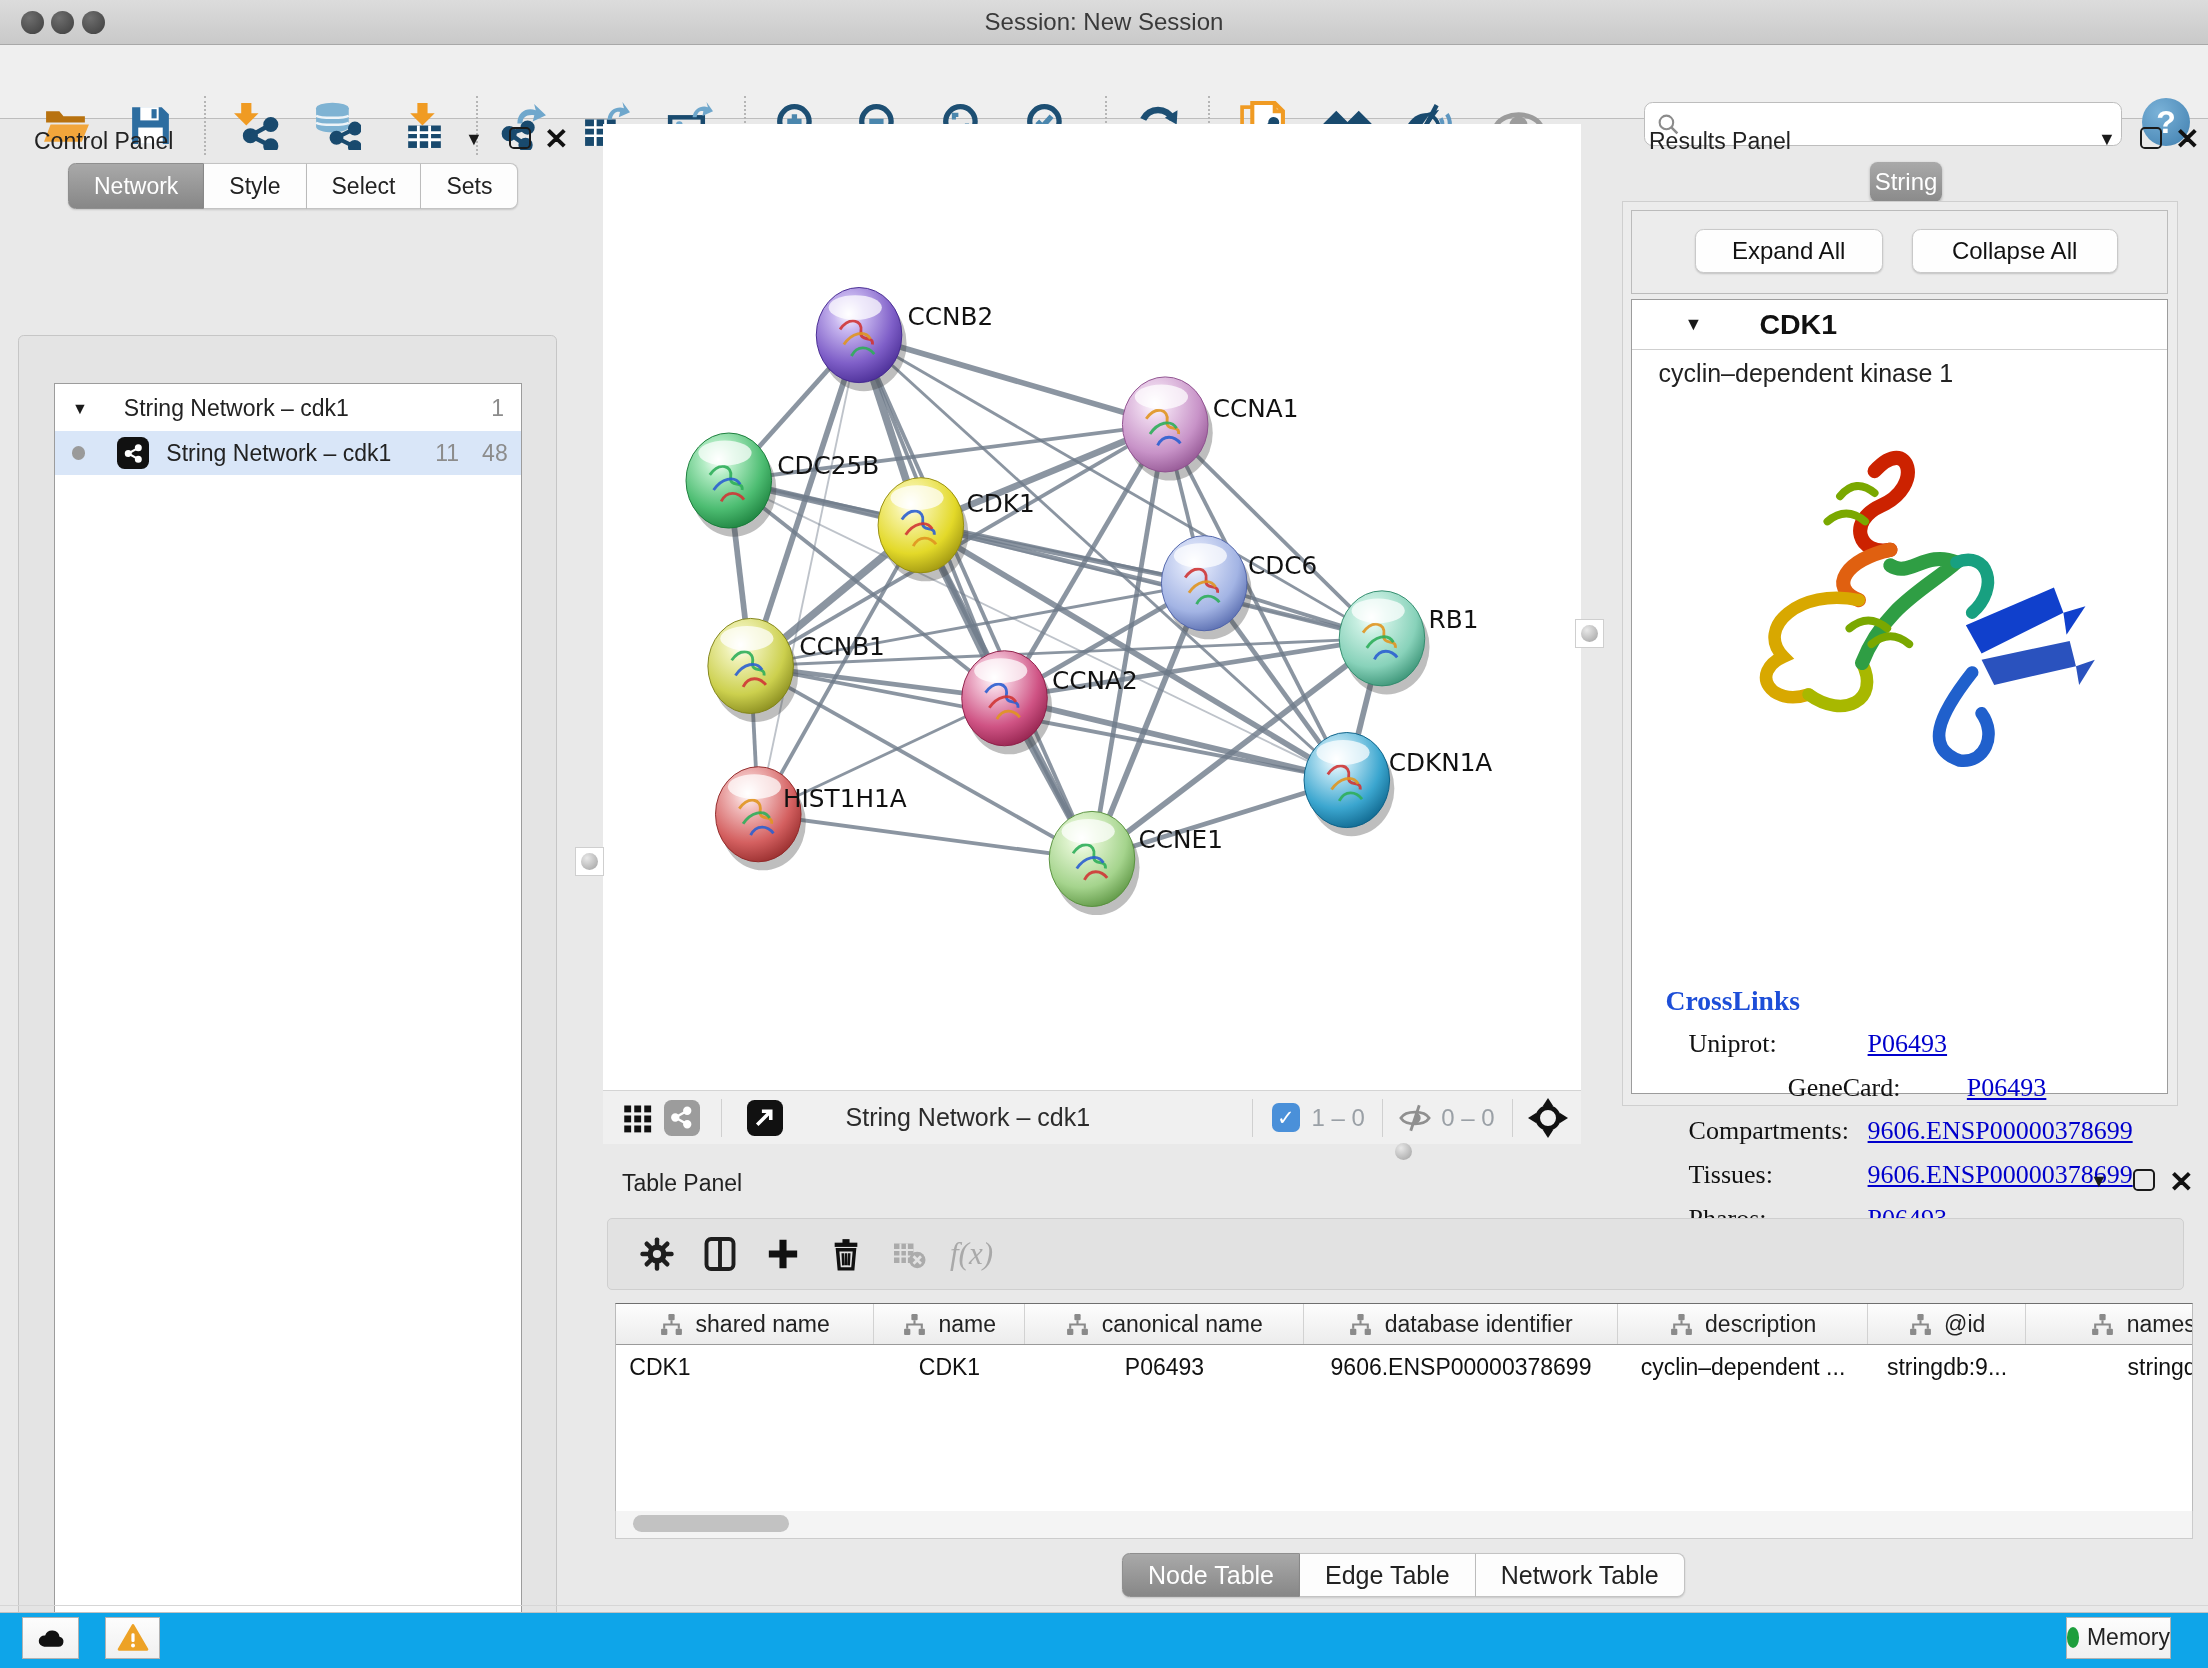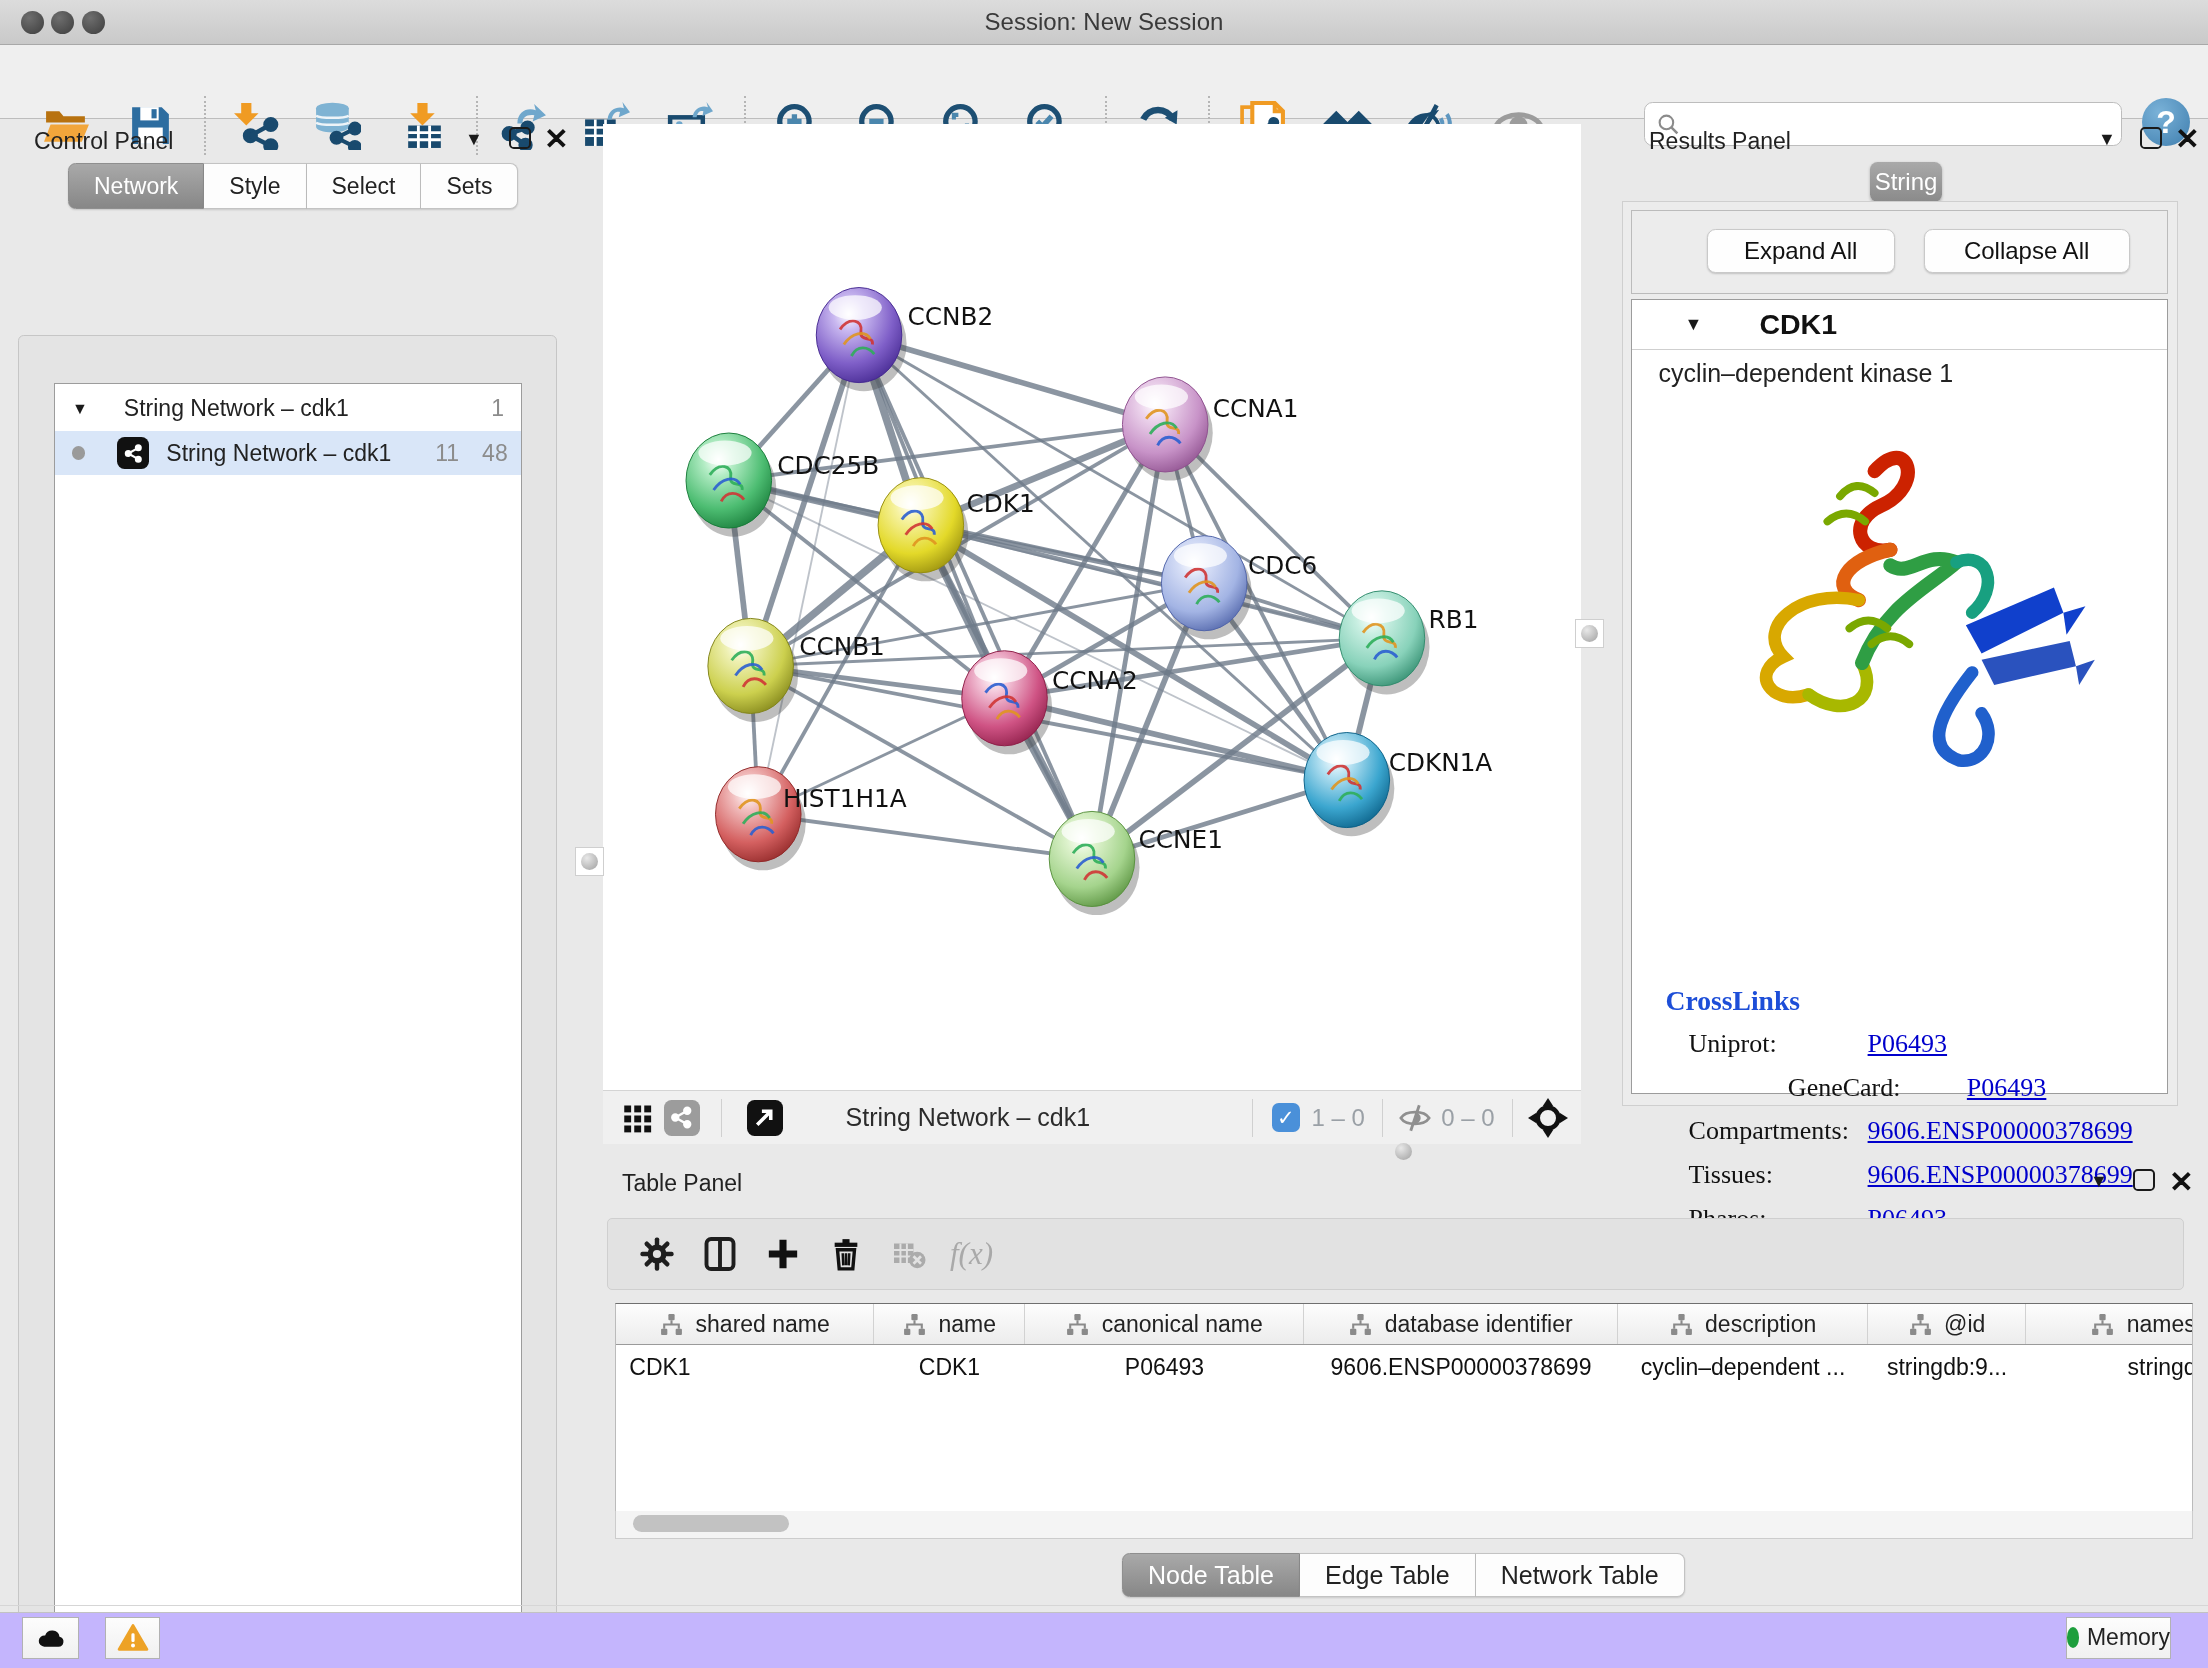--- a/index.html
+++ b/index.html
@@ -73,21 +73,21 @@
   
   #results-panel{position:absolute;left:1588px;top:124px;width:620px;height:1020px;}
   .string-tab{position:absolute;left:282px;top:38px;width:72px;height:40px;border-radius:7.6px;
     background:linear-gradient(#a9a9a9,#8a8a8a);color:#fff;font-size:24px;display:flex;
     align-items:center;justify-content:center;box-shadow:0 1.9px 2.9px rgba(0,0,0,.25);}
   .rp-outer{position:absolute;left:34px;top:77px;width:554px;height:903px;background:#ececec;
     border:1.9px solid #cfcfcf;}
   .rp-expbox{position:absolute;left:7.6px;top:7.6px;width:535px;height:82px;background:#ececec;
     border:1px solid #bbb;}
   .btn{background:#fefefe;border:1px solid #c9c9c9;border-radius:8.6px;font-size:24px;color:#111;
-    display:flex;align-items:center;justify-content:center;box-shadow:0 1px 1.9px rgba(0,0,0,.18);margin-left:12px;}
+    display:flex;align-items:center;justify-content:center;box-shadow:0 1px 1.9px rgba(0,0,0,.18);}
   .rp-card{position:absolute;left:7.6px;top:97px;width:535px;height:793px;background:#fff;
     border:1px solid #9c9c9c;}
   .rp-card-head{position:absolute;left:0;top:0;width:100%;height:49px;border-bottom:1px solid #cfcfcf;
     display:flex;align-items:center;}
   .gene-name{font-size:28.5px;font-weight:bold;color:#111;}
   .gene-desc{position:absolute;left:27px;top:59px;font-size:25px;color:#222;}
   .crosslinks{position:absolute;left:0;top:685px;width:100%;
     font-family:"Liberation Serif",serif;}
   .cl-title{font-size:27.6px;font-weight:bold;color:#1d4ed8;position:absolute;left:34px;top:0;}
   .cl-row{position:absolute;left:57px;width:457px;height:32px;font-size:26px;display:flex;}
@@ -108,21 +108,21 @@
   .tbl-row{position:absolute;left:0;top:42px;height:42px;display:flex;}
   .td{display:flex;align-items:center;font-size:23px;color:#111;box-sizing:border-box;
     justify-content:center;flex:0 0 auto;}
   .td:first-child{justify-content:flex-start;padding-left:13.3px;}
   .hscroll{position:absolute;left:35px;top:354px;width:1576px;height:27px;background:#f4f4f4;
     border:1px solid #ccc;border-top:none;}
   .hthumb{position:absolute;left:17px;top:3.8px;width:156px;height:17px;border-radius:8.6px;background:#c2c2c2;}
   .tbl-tabs{position:absolute;top:396px;left:542px;display:flex;}
   .tbl-tabs .seg-tab{height:42px;font-size:25px;}
   
-  #status-bar{position:absolute;left:0;top:1612px;width:2208px;height:56px;background:#c4b5fd;
+  #status-bar{position:absolute;left:0;top:1612px;width:2208px;height:56px;background:#0ea5e9;
     border-top:1px solid #c2c2c2;}
   .sb-btn{position:absolute;top:3.8px;height:40px;background:linear-gradient(#fdfdfd,#f0f0f0);
     border:1.9px solid #b2b2b2;display:flex;align-items:center;justify-content:center;gap:7.6px;}
   .mem-dot{width:16px;height:21px;border-radius:50%;background:#1d9e3c;}
   .hairline{position:absolute;left:0;top:1605px;width:2208px;height:0;border-top:1px solid #d6d6d6;}
 </style>
 </head>
 <body>
 
 <div class="titlebar">

